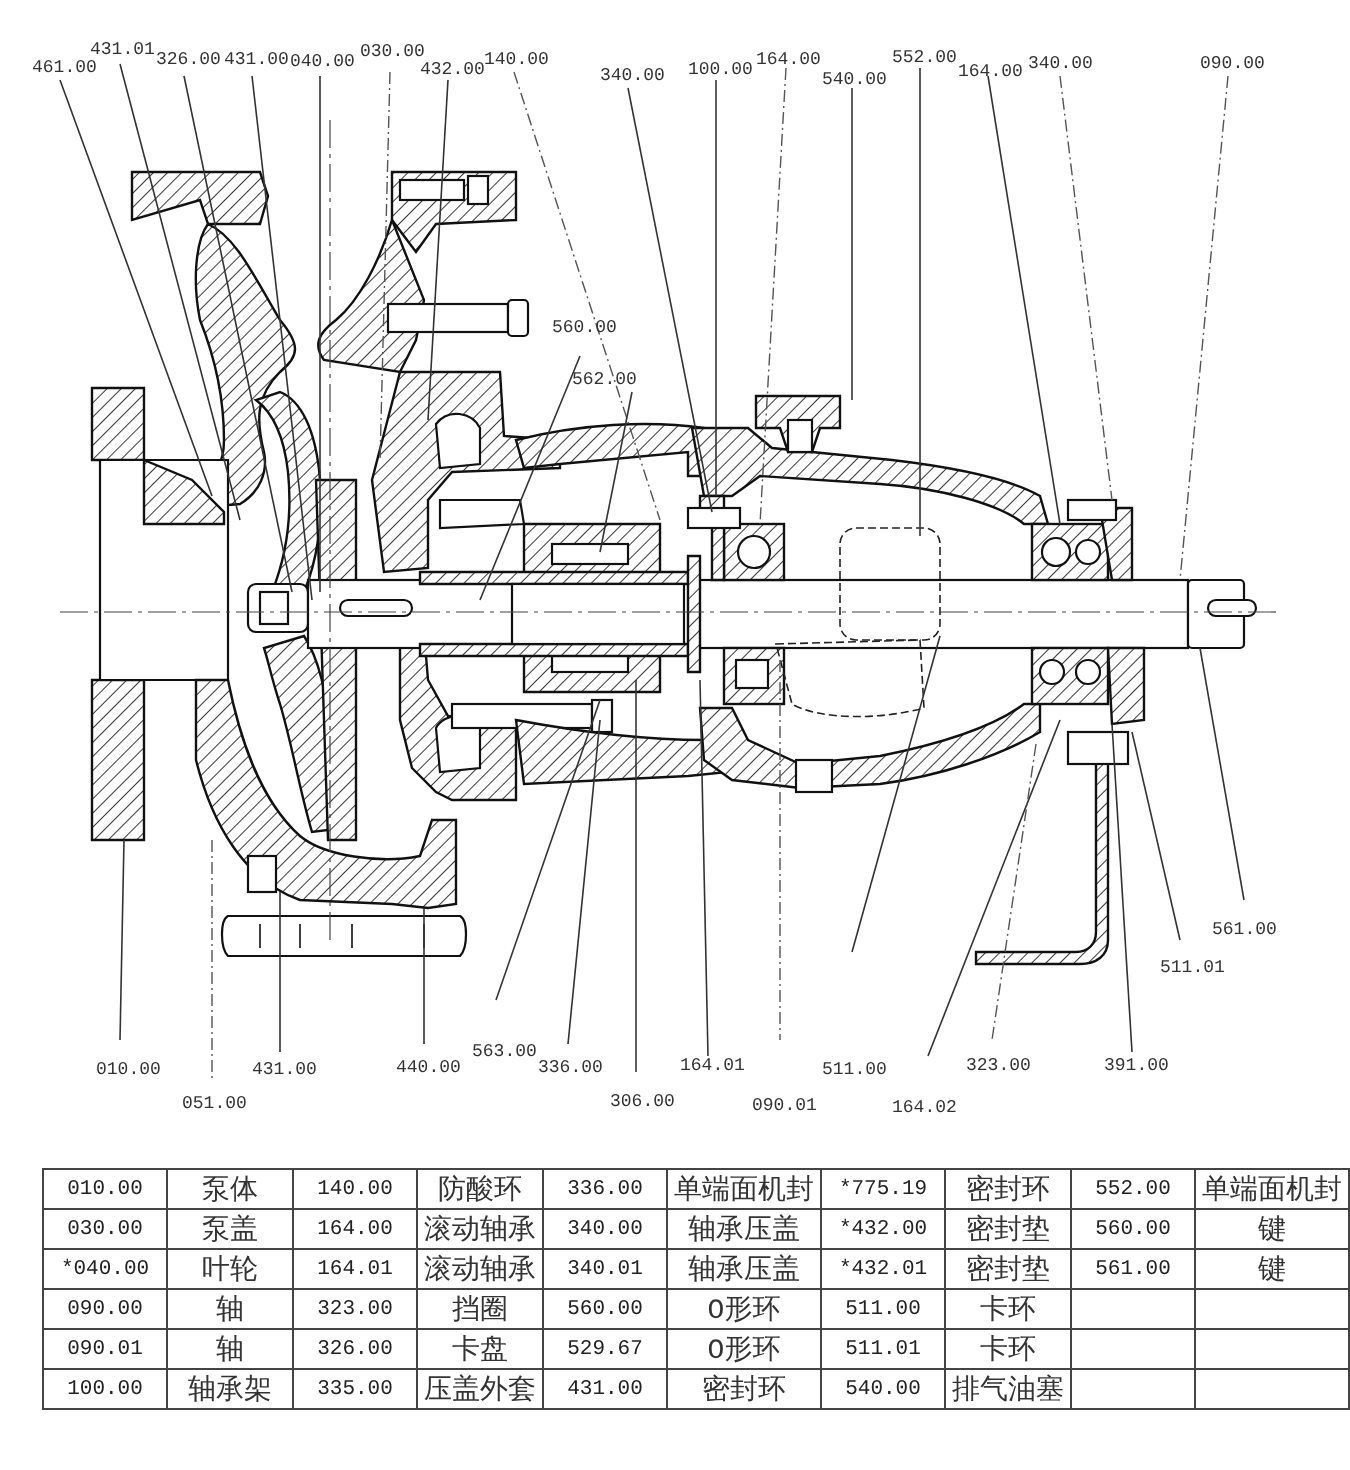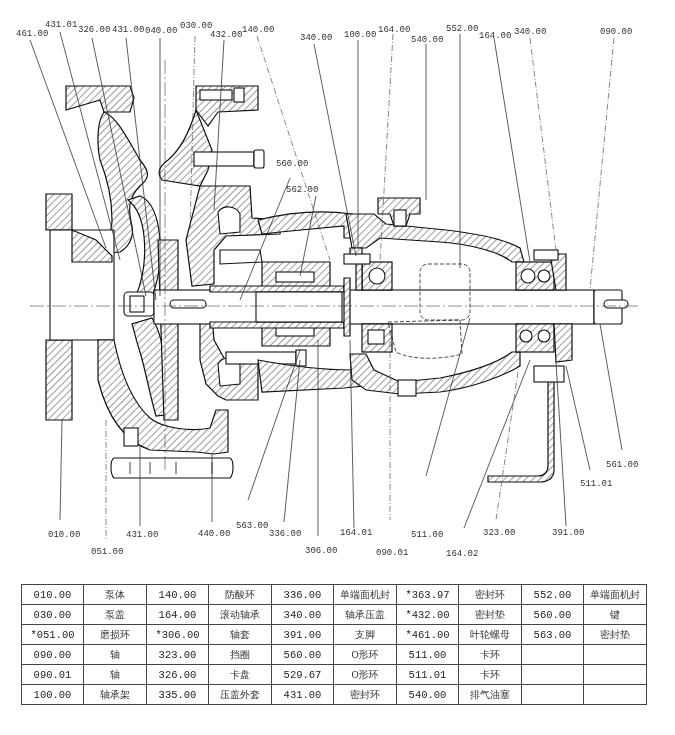--- a/index.html
+++ b/index.html
@@ -11,21 +11,21 @@
   .ln-d { stroke:#555; stroke-width:0.7; fill:none; stroke-dasharray:6 2 1 2; }
   .body { stroke:#111; stroke-width:1.2; fill:url(#hatch); }
   .open { stroke:#111; stroke-width:1.1; fill:#fff; }
   .thin { stroke:#111; stroke-width:0.8; fill:none; }
   .dash { stroke:#222; stroke-width:0.8; fill:none; stroke-dasharray:4 2; }
   .center { stroke:#444; stroke-width:0.6; fill:none; stroke-dasharray:14 3 2 3; }
   #parts-table { position:absolute; left:21px; top:584px; border-collapse:collapse;
                  font-size:10.5px; }
   #parts-table td { border:1px solid #444; height:19px; padding:0 3px; text-align:center;
                     font-family:"Liberation Mono","DejaVu Sans Mono",monospace; color:#222; white-space:nowrap; }
-  #parts-table td.name { font-family:Liberation Serif, serif; font-size:10px; color:#333; }
+  #parts-table td.name { font-family:Liberation Mono, monospace; font-size:14px; color:#333; }
   .c-code { width:55px; }
   .c-name { width:56px; }
 </style>
 </head>
 <body>
 
 <svg id="drawing" viewBox="0 0 675 580" xmlns="http://www.w3.org/2000/svg">
   <defs>
     <pattern id="hatch" patternUnits="userSpaceOnUse" width="5" height="5" patternTransform="rotate(45)">
       <rect width="5" height="5" fill="#fff"></rect>
@@ -221,48 +221,48 @@
 
 <table id="parts-table">
   <tbody id="parts-body">
       <tr>
         <td class="c-code">010.00</td>
         <td class="c-name name">泵体</td>
         <td class="c-code">140.00</td>
         <td class="c-name name">防酸环</td>
         <td class="c-code">336.00</td>
         <td class="c-name name">单端面机封</td>
-        <td class="c-code">*363.97</td>
+        <td class="c-code">*775.19</td>
         <td class="c-name name">密封环</td>
         <td class="c-code">552.00</td>
         <td class="c-name name">单端面机封</td>
       </tr>
       <tr>
         <td class="c-code">030.00</td>
         <td class="c-name name">泵盖</td>
         <td class="c-code">164.00</td>
         <td class="c-name name">滚动轴承</td>
         <td class="c-code">340.00</td>
         <td class="c-name name">轴承压盖</td>
         <td class="c-code">*432.00</td>
         <td class="c-name name">密封垫</td>
         <td class="c-code">560.00</td>
         <td class="c-name name">键</td>
       </tr>
       <tr>
-        <td class="c-code">*051.00</td>
-        <td class="c-name name">磨损环</td>
-        <td class="c-code">*306.00</td>
-        <td class="c-name name">轴套</td>
-        <td class="c-code">391.00</td>
-        <td class="c-name name">支脚</td>
-        <td class="c-code">*461.00</td>
-        <td class="c-name name">叶轮螺母</td>
-        <td class="c-code">563.00</td>
+        <td class="c-code">*040.00</td>
+        <td class="c-name name">叶轮</td>
+        <td class="c-code">164.01</td>
+        <td class="c-name name">滚动轴承</td>
+        <td class="c-code">340.01</td>
+        <td class="c-name name">轴承压盖</td>
+        <td class="c-code">*432.01</td>
         <td class="c-name name">密封垫</td>
+        <td class="c-code">561.00</td>
+        <td class="c-name name">键</td>
       </tr>
       <tr>
         <td class="c-code">090.00</td>
         <td class="c-name name">轴</td>
         <td class="c-code">323.00</td>
         <td class="c-name name">挡圈</td>
         <td class="c-code">560.00</td>
         <td class="c-name name">O形环</td>
         <td class="c-code">511.00</td>
         <td class="c-name name">卡环</td>

